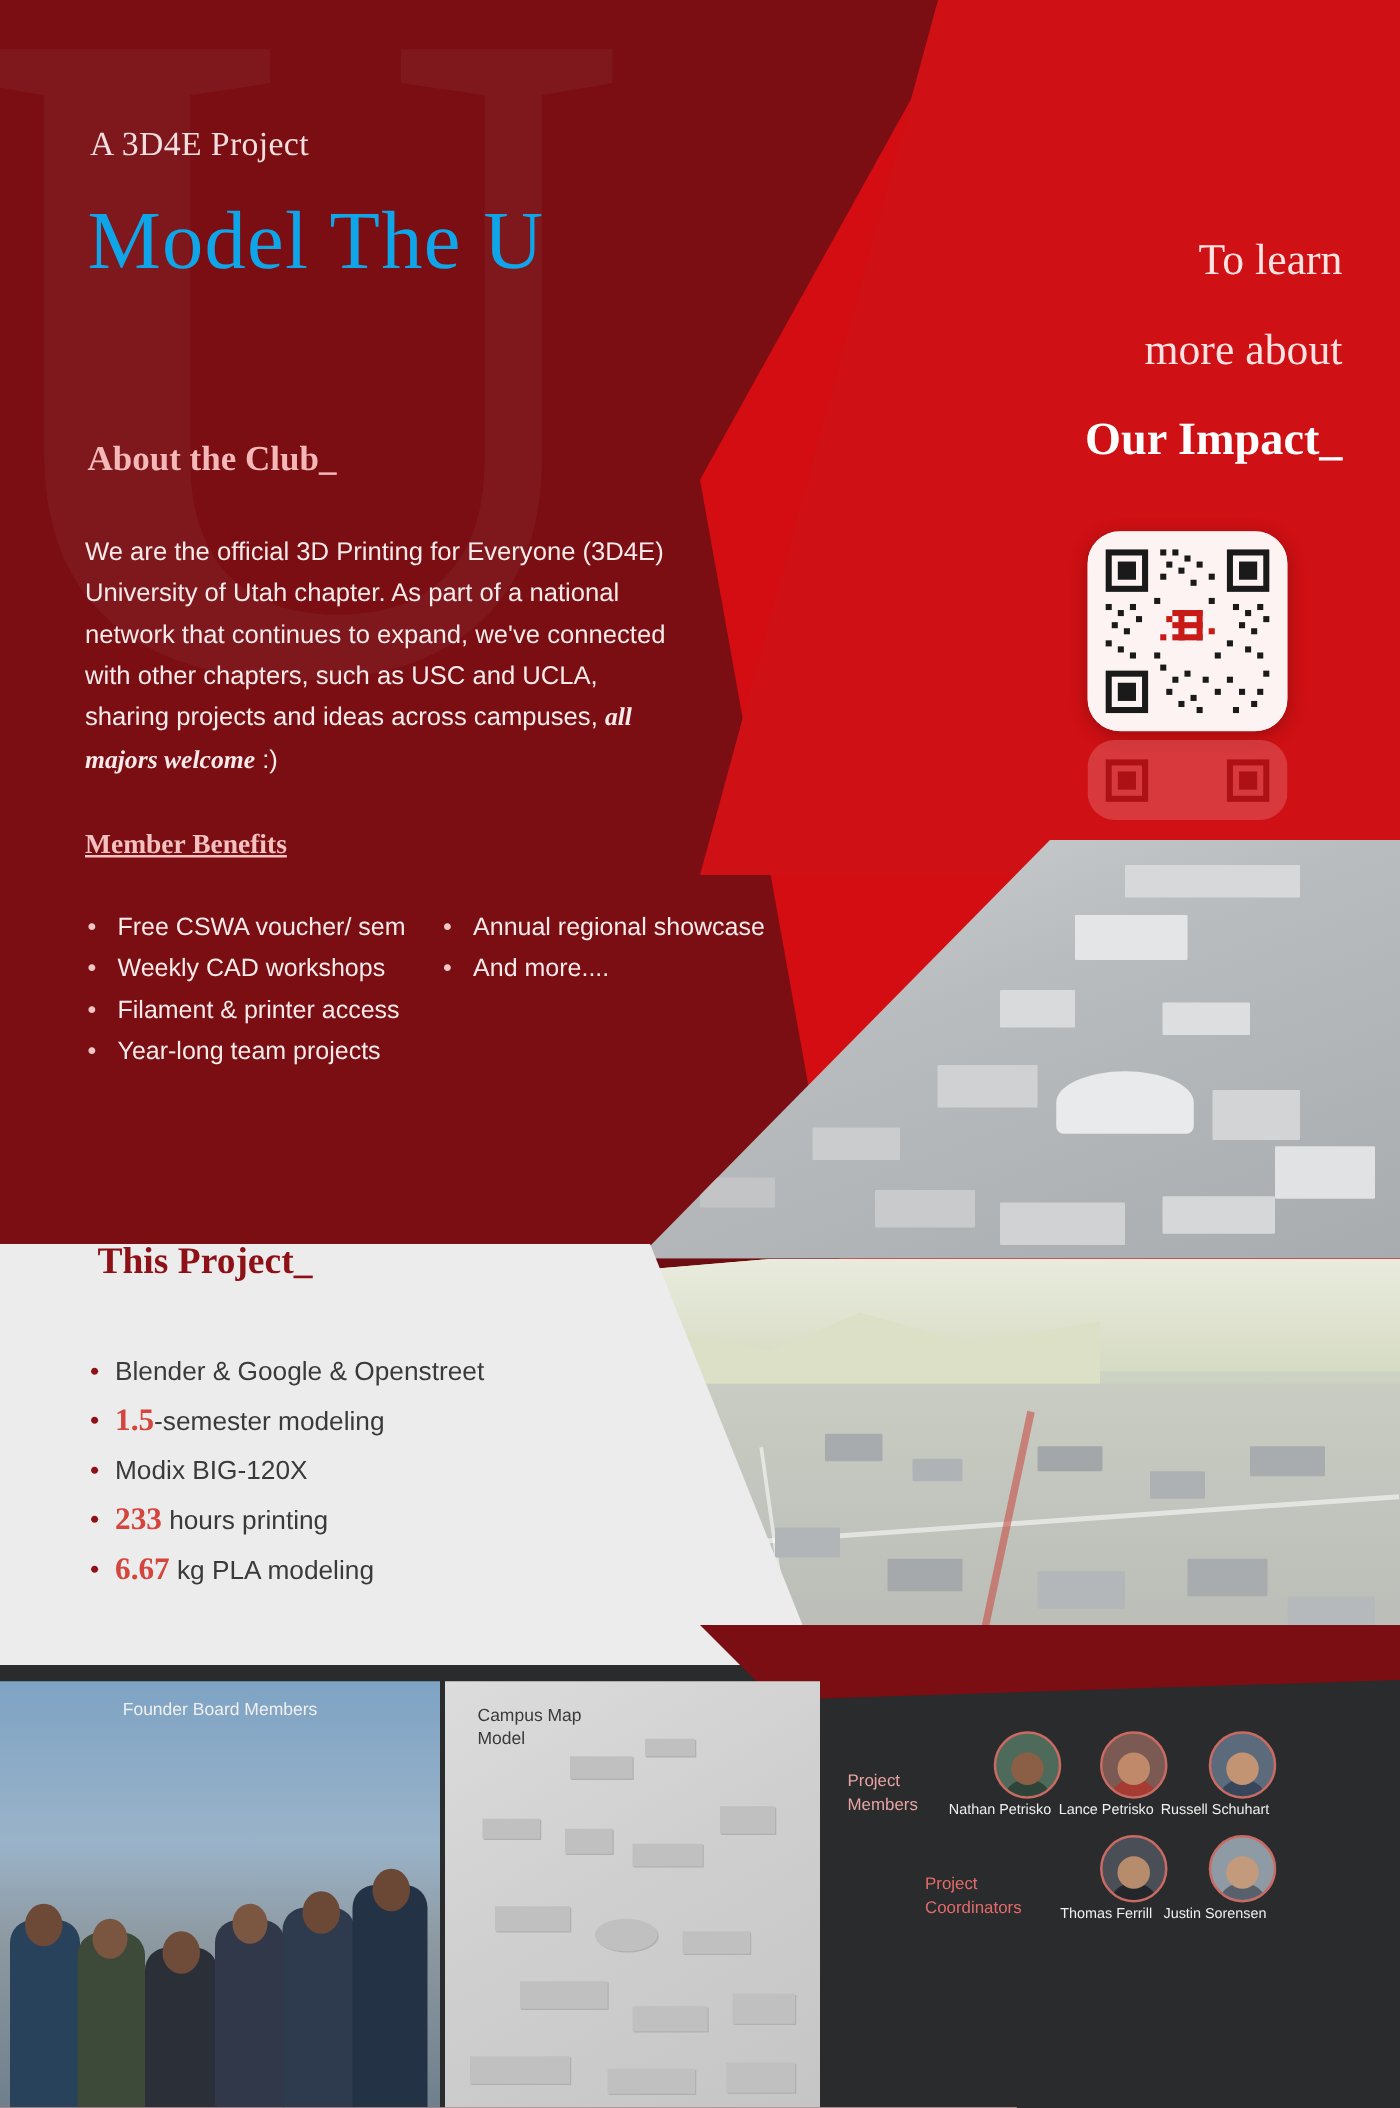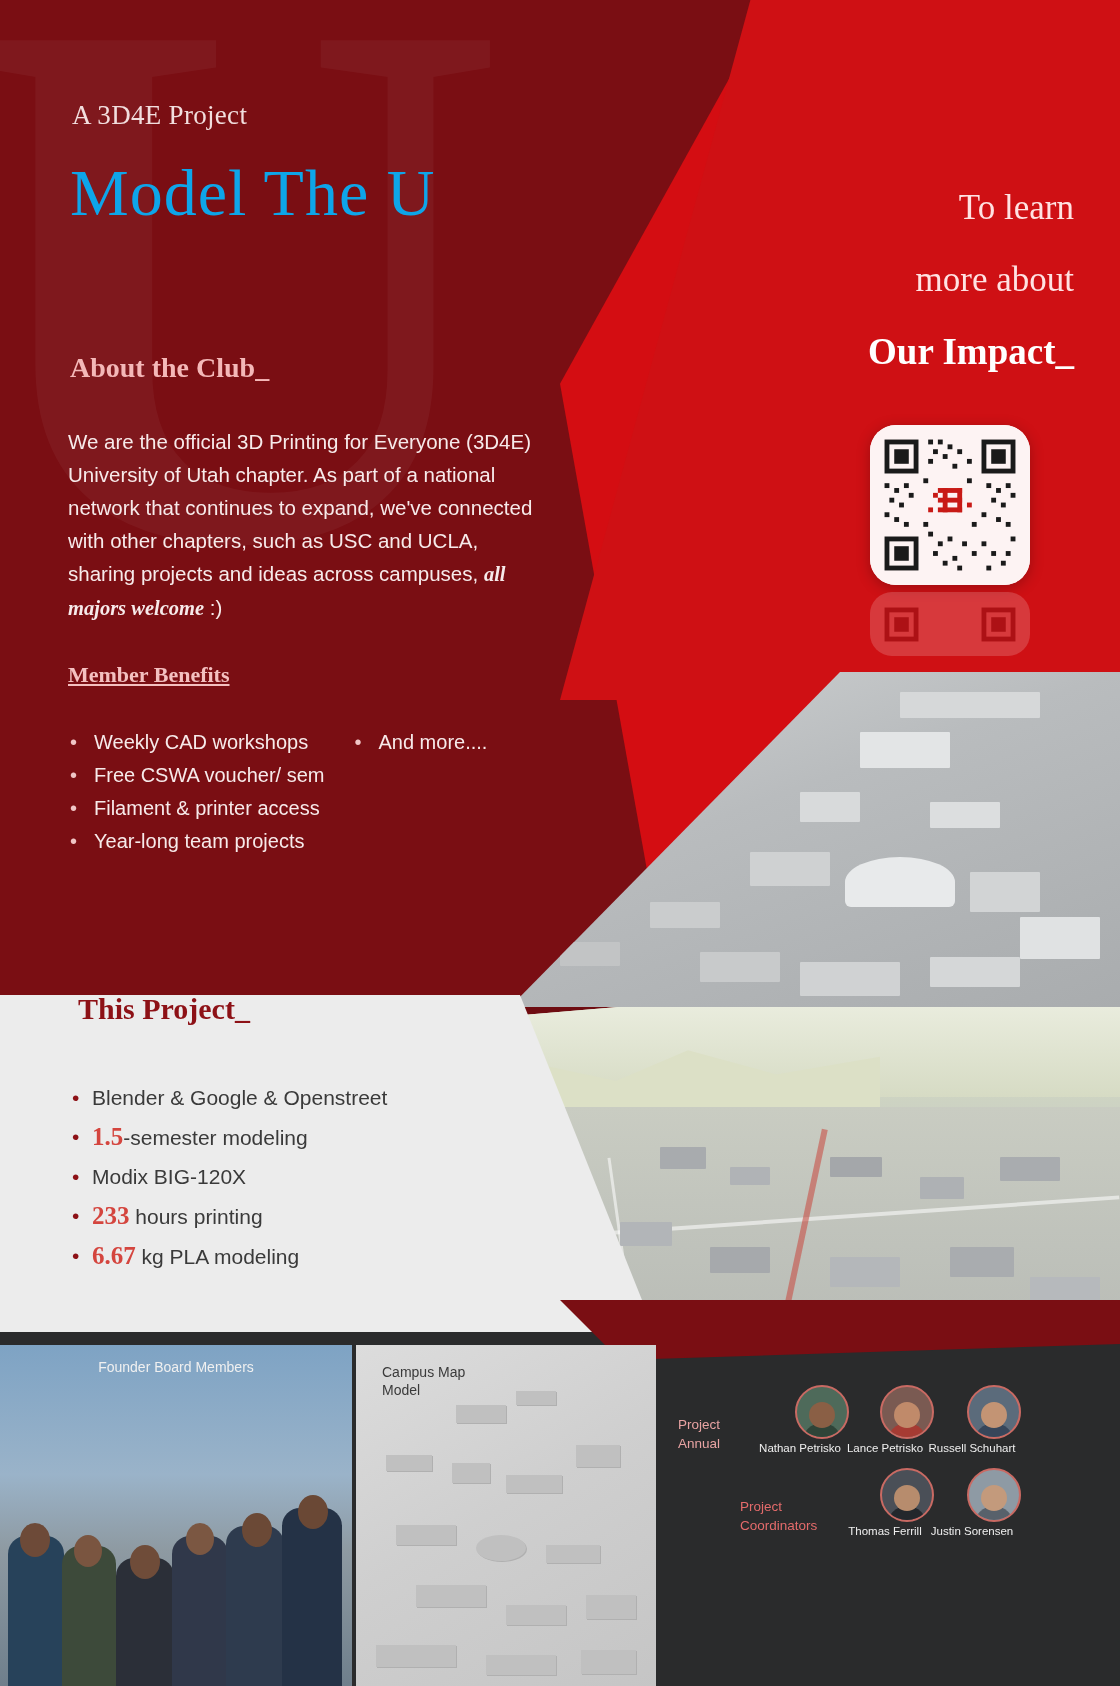--- a/index.html
+++ b/index.html
@@ -354,26 +354,27 @@
   <div class="big-title">Model The U</div>
 
   <div class="section-head" id="about-head">About the Club_</div>
   <div class="about-body">
     <span>We are the official 3D Printing for Everyone (3D4E) University of Utah chapter. As part of a national network that continues to expand, we've connected with other chapters, such as USC and UCLA, sharing projects and ideas across campuses, </span><b>all majors welcome</b><span> :)</span>
   </div>
 
   <div class="benefits-title">Member Benefits</div>
   <div class="benefits">
     <ul>
+      <li>Free CSWA voucher/ sem</li>
       <li>Weekly CAD workshops</li>
-      <li>Free CSWA voucher/ sem</li>
       <li>Filament &amp; printer access</li>
       <li>Year-long team projects</li>
     </ul>
     <ul>
+      <li>Annual regional showcase</li>
       <li>And more....</li>
     </ul>
   </div>
 
   <div class="learn-line" id="learn1">To learn</div>
   <div class="learn-line" id="learn2">more about</div>
   <div id="impact">Our Impact_</div>
 
   <div class="qr-card">
     <svg class="qr-svg" width="160" height="160" viewBox="0 0 33 33">
@@ -546,21 +547,21 @@
     <div class="mblk" style="left:60px;top:240px;width:70px;height:22px;"></div>
     <div class="mblk" style="left:150px;top:260px;width:60px;height:20px;"></div>
     <div class="mblk" style="left:230px;top:250px;width:50px;height:24px;"></div>
     <div class="mblk" style="left:20px;top:300px;width:80px;height:22px;"></div>
     <div class="mblk" style="left:130px;top:310px;width:70px;height:20px;"></div>
     <div class="mblk" style="left:225px;top:305px;width:55px;height:24px;"></div>
   </div>
 
   <div class="member-label" id="label-members">
     <span>Project</span><br>
-    <span>Annual</span>
+    <span>Members</span>
   </div>
   <div class="member-label" id="label-coordinators">
     <span>Project</span><br>
     <span>Coordinators</span>
   </div>
 
   <div class="avatar" style="left:795px; top:1385px; background:#4e6a5a;">
     <div class="body" style="background:#2f4438;"></div>
       <div class="face" style="background:#8a5f45;"></div>
   </div>

